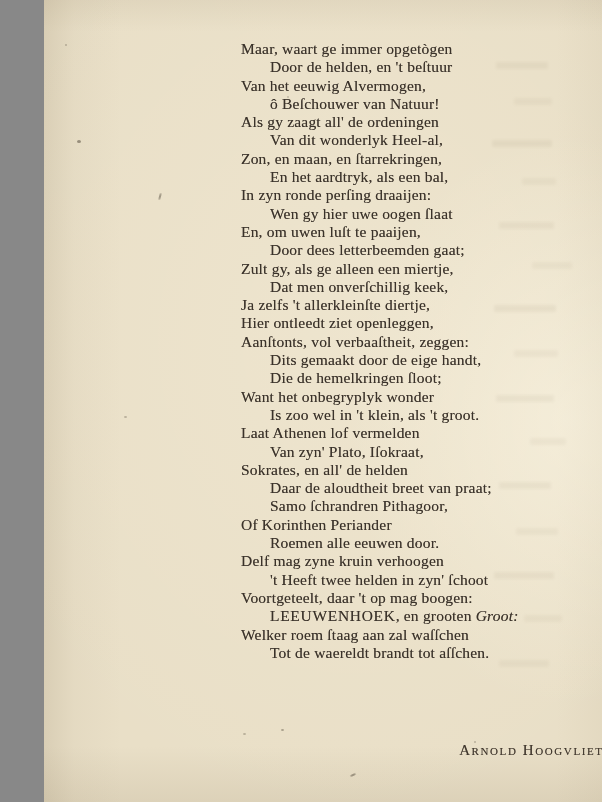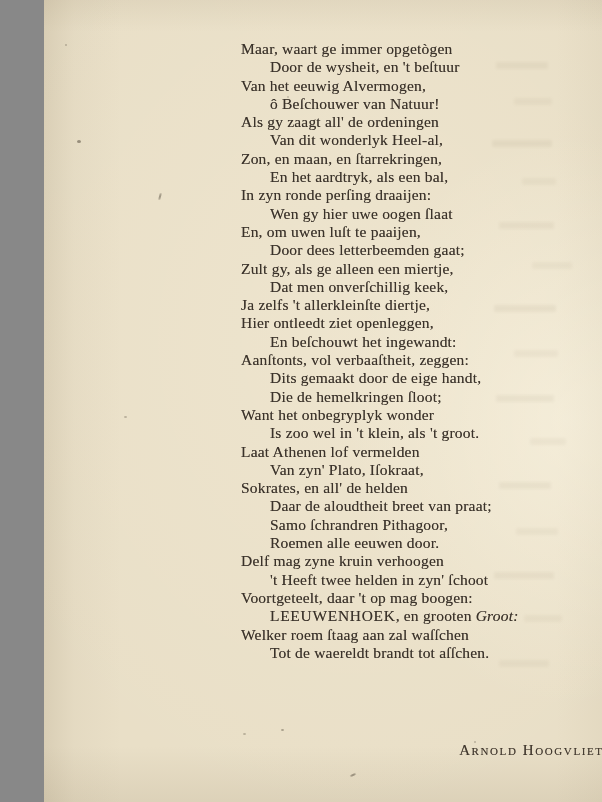--- a/index.html
+++ b/index.html
@@ -82,46 +82,46 @@
       <div class="speck" style="left: 237px; top: 729px; width: 3px; height: 2px; opacity: 0.4;"></div>
       <div class="speck" style="left: 199px; top: 733px; width: 3px; height: 2px; opacity: 0.3;"></div>
       <div class="speck" style="left: 430px; top: 741px; width: 2px; height: 2px; opacity: 0.3;"></div>
       <div class="speck" style="left: 372px; top: 543px; width: 2px; height: 2px; opacity: 0.3;"></div>
       <div class="speck" style="left: 80px; top: 416px; width: 3px; height: 2px; opacity: 0.3;"></div>
       <div class="speck" style="left: 243px; top: 96px; width: 2px; height: 2px; opacity: 0.25;"></div>
       <div class="speck" style="left: 345px; top: 637px; width: 2px; height: 2px; opacity: 0.25;"></div>
     </div>
   <div class="poem">
       <div class="line">Maar, waart ge immer opgetògen</div>
-      <div class="line indent">Door de wysheit, en 't beſtuur</div>
+      <div class="line indent">Door de helden, en 't beſtuur</div>
       <div class="line">Van het eeuwig Alvermogen,</div>
       <div class="line indent">ô Beſchouwer van Natuur!</div>
       <div class="line">Als gy zaagt all' de ordeningen</div>
       <div class="line indent">Van dit wonderlyk Heel-al,</div>
       <div class="line">Zon, en maan, en ſtarrekringen,</div>
       <div class="line indent">En het aardtryk, als een bal,</div>
       <div class="line">In zyn ronde perſing draaijen:</div>
       <div class="line indent">Wen gy hier uwe oogen ſlaat</div>
       <div class="line">En, om uwen luſt te paaijen,</div>
       <div class="line indent">Door dees letterbeemden gaat;</div>
       <div class="line">Zult gy, als ge alleen een miertje,</div>
       <div class="line indent">Dat men onverſchillig keek,</div>
       <div class="line">Ja zelfs 't allerkleinſte diertje,</div>
       <div class="line">Hier ontleedt ziet openleggen,</div>
-      <div class="line indent">En beſchouwt het ingewandt:</div>
       <div class="line">Aanſtonts, vol verbaaſtheit, zeggen:</div>
       <div class="line indent">Dits gemaakt door de eige handt,</div>
       <div class="line indent">Die de hemelkringen ſloot;</div>
       <div class="line">Want het onbegryplyk wonder</div>
       <div class="line indent">Is zoo wel in 't klein, als 't groot.</div>
       <div class="line">Laat Athenen lof vermelden</div>
       <div class="line indent">Van zyn' Plato, Iſokraat,</div>
       <div class="line">Sokrates, en all' de helden</div>
       <div class="line indent">Daar de aloudtheit breet van praat;</div>
       <div class="line indent">Samo ſchrandren Pithagoor,</div>
+      <div class="line">Of Korinthen Periander</div>
       <div class="line indent">Roemen alle eeuwen door.</div>
       <div class="line">Delf mag zyne kruin verhoogen</div>
       <div class="line indent">'t Heeft twee helden in zyn' ſchoot</div>
       <div class="line">Voortgeteelt, daar 't op mag boogen:</div>
       <div class="line indent"><span class="caps-name">LEEUWENHOEK</span><span>, en grooten </span><span class="italic">Groot:</span></div>
       <div class="line">Welker roem ſtaag aan zal waſſchen</div>
       <div class="line indent">Tot de waereldt brandt tot aſſchen.</div>
     </div>
   <div class="signature">Arnold Hoogvliet.</div>
 </div>

